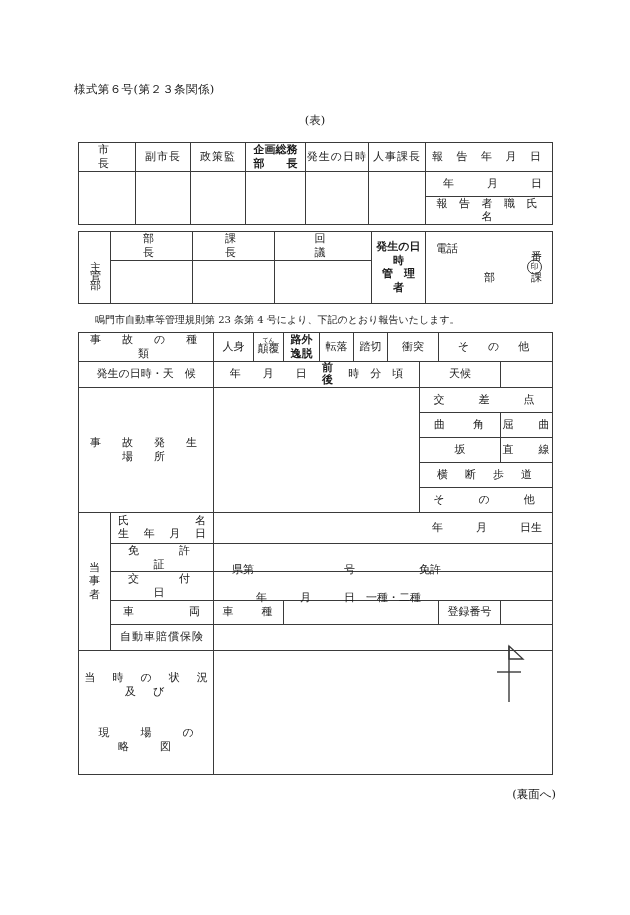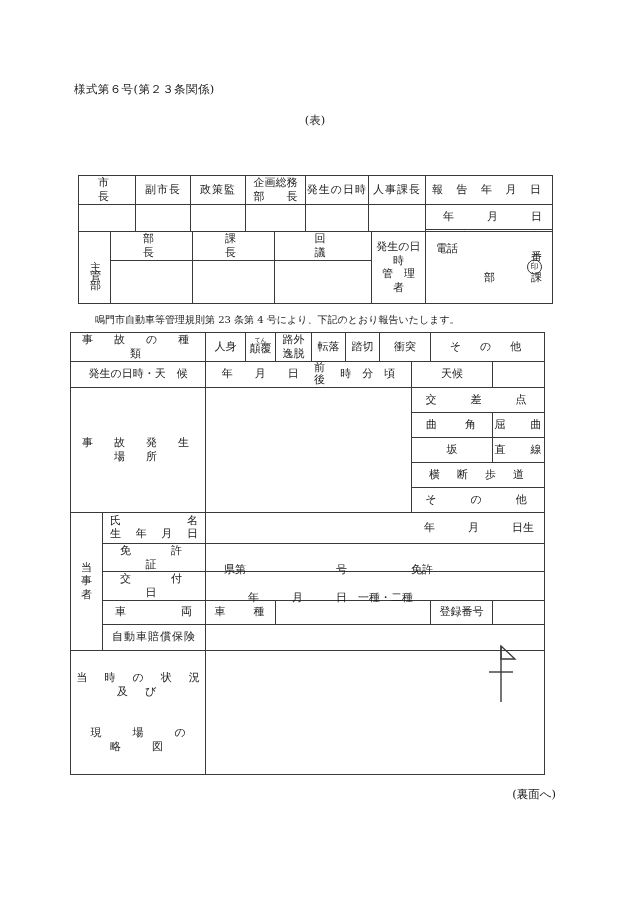--- a/index.html
+++ b/index.html
@@ -59,21 +59,21 @@
     line-height: 1.25;
     background: #fff;
   }
   .sp1  { letter-spacing: 1px;  text-indent: 1px; }
   .sp2  { letter-spacing: 2px;  text-indent: 2px; }
   .sp3  { letter-spacing: 3px;  text-indent: 3px; }
   .sp4  { letter-spacing: 4px;  text-indent: 4px; }
   .sp5  { letter-spacing: 5px;  text-indent: 5px; }
   .sp6  { letter-spacing: 6px;  text-indent: 6px; }
   .sp7  { letter-spacing: 7px;  text-indent: 7px; }
-  .two-line { line-height: 1.15; font-size: 11px; }
+  .two-line { line-height: 1.15; font-size: 11px; font-weight: bold; }
   .blank { }
 
   
   .vert {
     writing-mode: vertical-rl;
     text-orientation: upright;
     margin: 0 auto;
     letter-spacing: 3px;
     font-size: 11px;
     display: inline-block;
@@ -161,21 +161,21 @@
 </head>
 <body>
 
 <div class="page">
 
   <div class="form-code">様式第６号(第２３条関係)</div>
 
   <div class="omote">(表)</div>
 
 
-  <table class="grid" style="left:78px; top:175px; width:474px;">
+  <table class="grid" style="left:78px; top:142px; width:474px;">
     <colgroup>
       <col style="width:57px">
         <col style="width:55px">
         <col style="width:55px">
       <col style="width:60px">
         <col style="width:63px">
         <col style="width:57px">
       <col style="width:127px">
     </colgroup>
     <tbody>
@@ -264,21 +264,21 @@
       <tr style="height:43px;">
         <td class="blank"></td>
         <td class="blank"></td>
         <td class="blank"></td>
       </tr>
     </tbody>
   </table>
 
   <div class="declaration">鳴門市自動車等管理規則第 23 条第 4 号により、下記のとおり報告いたします。</div>
 
-  <table class="grid" style="left:70px; top:332px; width:474px;padding-left:35px;">
+  <table class="grid" style="left:78px; top:332px; width:474px;padding-left:35px;">
     <colgroup>
       <col style="width:32px">
         <col style="width:103px">
         <col style="width:40px">
       <col style="width:30px">
         <col style="width:36px">
         <col style="width:34px">
       <col style="width:34px">
         <col style="width:32px">
         <col style="width:19px">

